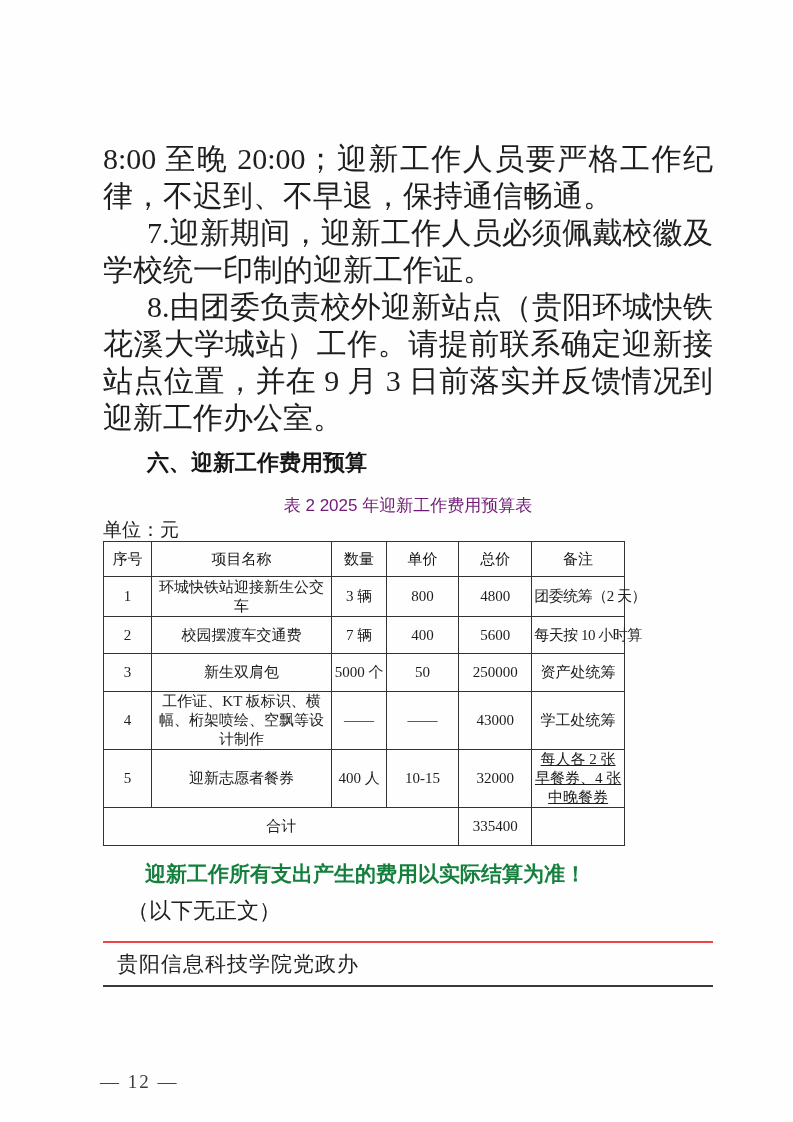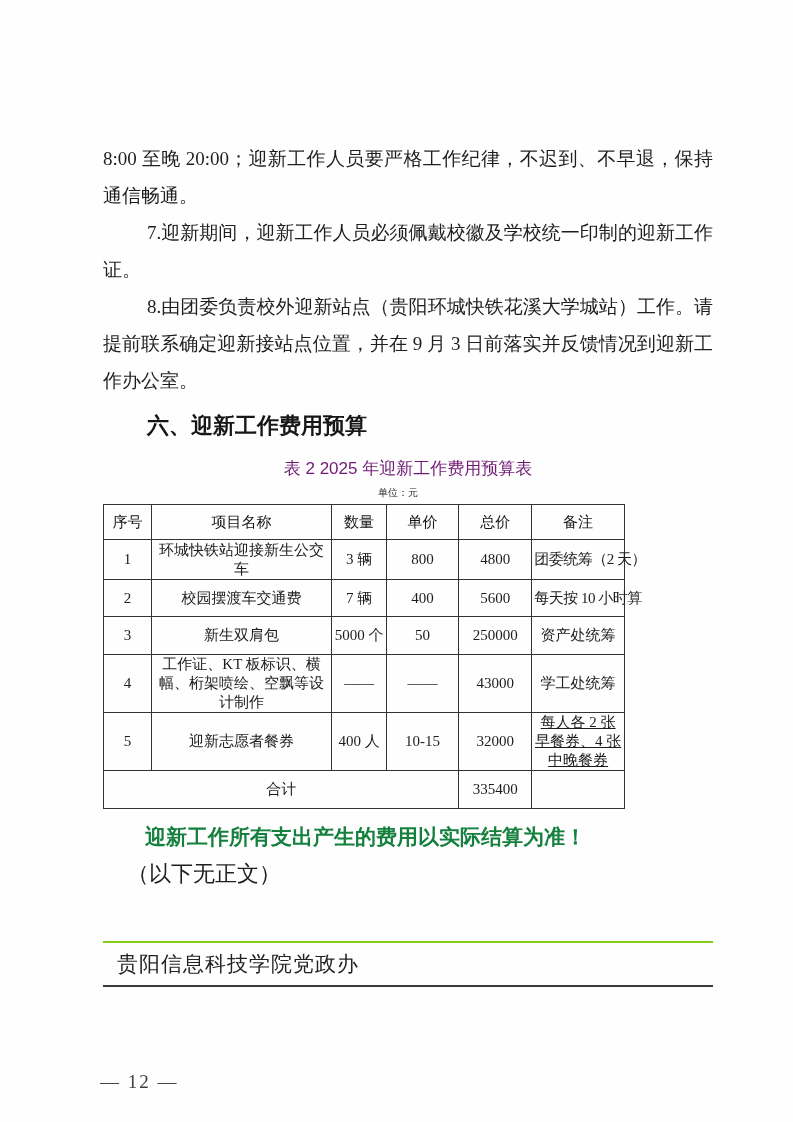--- a/index.html
+++ b/index.html
@@ -13,21 +13,21 @@
     overflow: hidden;
   }
   .content {
     position: absolute;
     left: 103px;
     top: 140px;
     width: 610px;
   }
   .para {
     margin: 0;
-    font-size: 19px;
+    font-size: 30px;
     line-height: 37px;
     text-align: justify;
     word-break: break-all;
   }
   .para.indent { text-indent: 44px; }
   .section-heading {
     margin: 8px 0 0 0;
     font-family: "Liberation Sans", "DejaVu Sans", sans-serif;
     font-weight: bold;
     font-size: 22px;
@@ -38,24 +38,24 @@
   .table-caption {
     margin: 12px 0 0 0;
     text-align: center;
     font-family: "Liberation Sans", "DejaVu Sans", sans-serif;
     font-size: 17px;
     line-height: 26px;
     color: #701a75;
   }
   .unit-label {
     margin: 2px 0 2px 0;
-    text-align: center;
+    text-align: left;
     padding-right: 20px;
     font-family: "Liberation Sans", "DejaVu Sans", sans-serif;
-    font-size: 10px;
+    font-size: 19px;
     line-height: 18px;
   }
   table.budget {
     width: 522px;
     border-collapse: collapse;
     table-layout: fixed;
   }
   table.budget th, table.budget td {
     border: 1.5px solid #333;
     text-align: center;
@@ -98,21 +98,21 @@
     font-size: 22px;
     line-height: 34px;
     text-indent: 24px;
   }
   .footer-band {
     position: absolute;
     left: 103px;
     top: 941px;
     width: 610px;
     height: 42px;
-    border-top: 2px solid #84cc16;
+    border-top: 2px solid #ef4444;
     border-bottom: 2px solid #3a3a3a;
     box-sizing: content-box;
     display: flex;
     align-items: center;
     justify-content: space-between;
     padding: 0;
   }
   .footer-issuer {
     font-size: 21px;
     padding-left: 14px;

